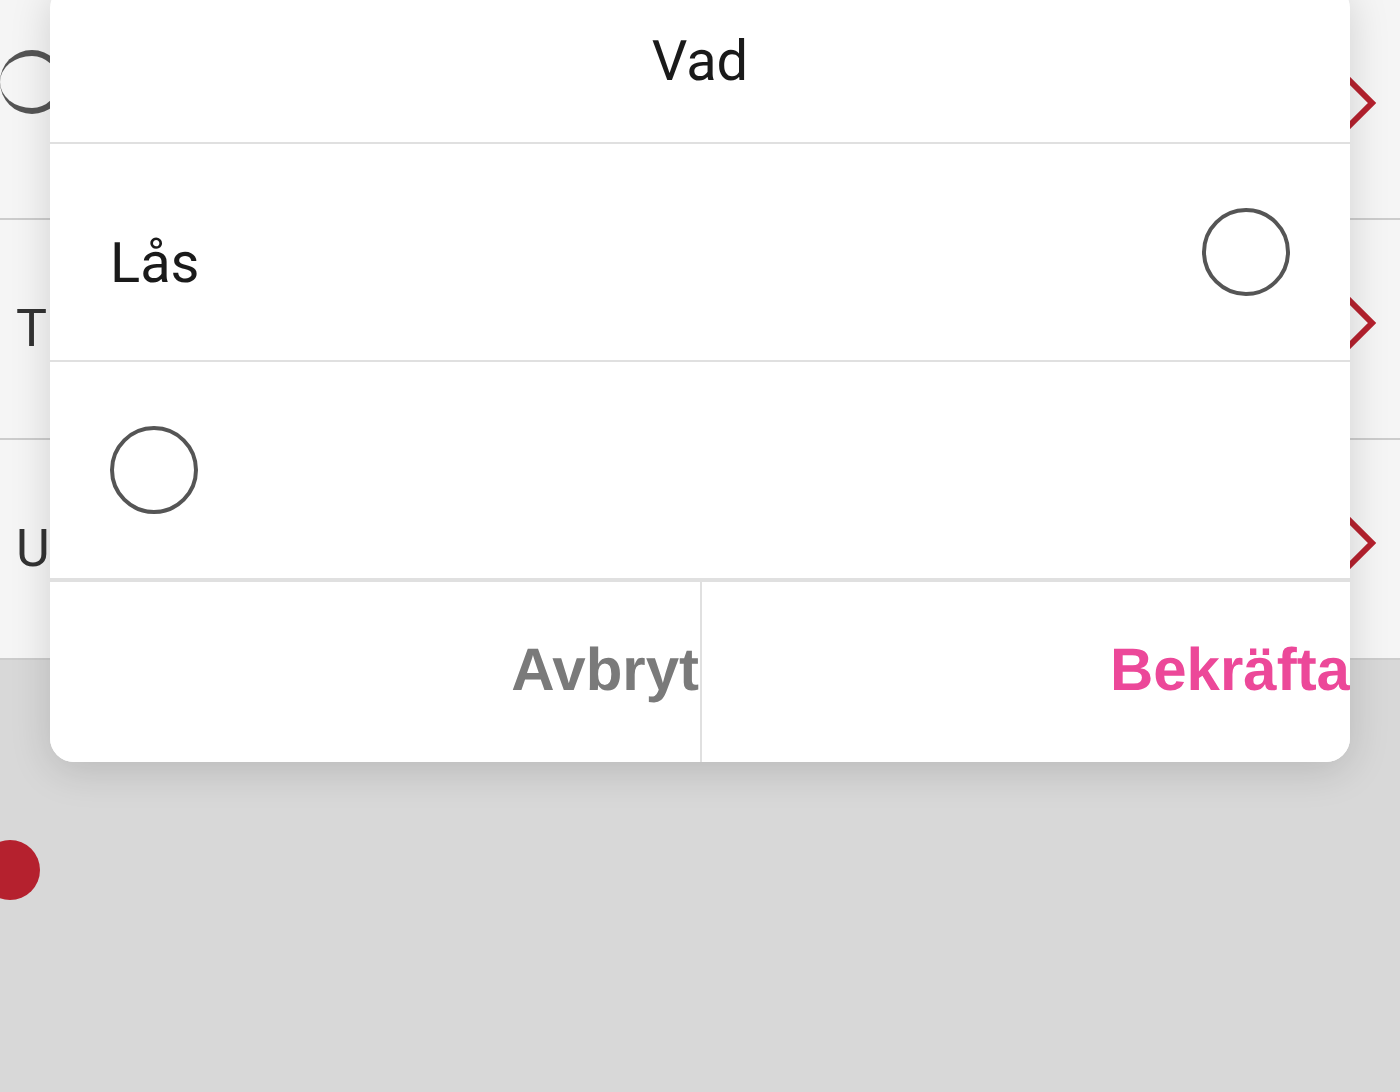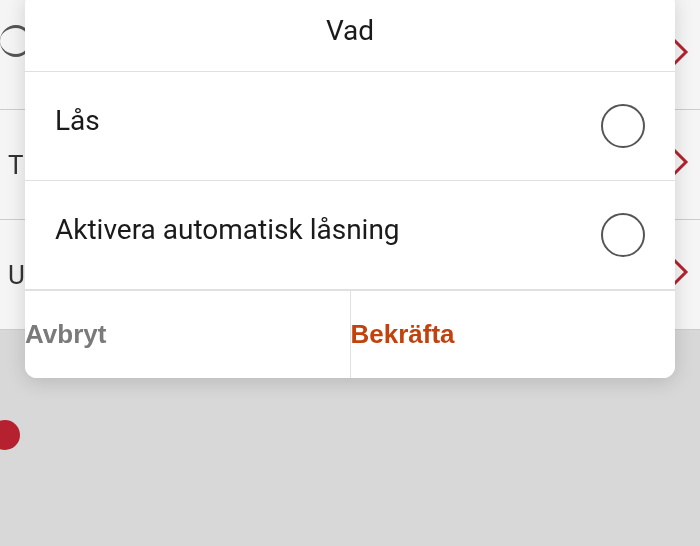--- a/index.html
+++ b/index.html
@@ -86,21 +86,21 @@
     .modal-header {
       text-align: center;
       padding: 22px 0 24px 0;
       font-size: 28px;
       color: #1a1a1a;
       border-bottom: 1px solid #e0e0e0;
     }
     
     .option-row {
       display: flex;
-      align-items: flex-start;
+      align-items: flex-end;
       justify-content: space-between;
       padding: 32px 30px;
       border-bottom: 1px solid #e0e0e0;
       cursor: pointer;
       gap: 40px;
     }
     
     .option-label {
       font-size: 28px;
       color: #1a1a1a;
@@ -114,36 +114,36 @@
       flex-shrink: 0;
     }
     
     .modal-footer {
       display: flex;
       border-top: 1px solid #e0e0e0;
     }
     
     .footer-button {
       flex: 1;
-      text-align: left;
+      text-align: right;
       padding: 28px 0;
-      font-size: 26px;
+      font-size: 30px;
       font-weight: 600;
       cursor: pointer;
       background: #fff;
       border: none;
     }
     
     .footer-button.cancel {
       color: #7a7a7a;
       border-right: 1px solid #e0e0e0;
     }
     
     .footer-button.confirm {
-      color: #c2410c;
+      color: #ec4899;
     }
   </style>
 </head>
 <body>
 
 <div class="background-hints">
   <div class="bg-row bg-row-1">
     <span class="bg-o"></span>
     <span class="bg-chevron">
       <svg width="18" height="28" viewBox="0 0 18 28">
@@ -172,21 +172,20 @@
 
 <div class="modal">
   <div class="modal-header">Vad</div>
 
   <div class="option-row">
     <span class="option-label">Lås</span>
     <span class="radio-circle"></span>
   </div>
 
   <div class="option-row">
-    <span class="option-label">Aktivera automatisk låsning</span>
     <span class="radio-circle"></span>
   </div>
 
 
   <div class="modal-footer">
     <button class="footer-button cancel">Avbryt</button>
     <button class="footer-button confirm">Bekräfta</button>
   </div>
 </div>
 

